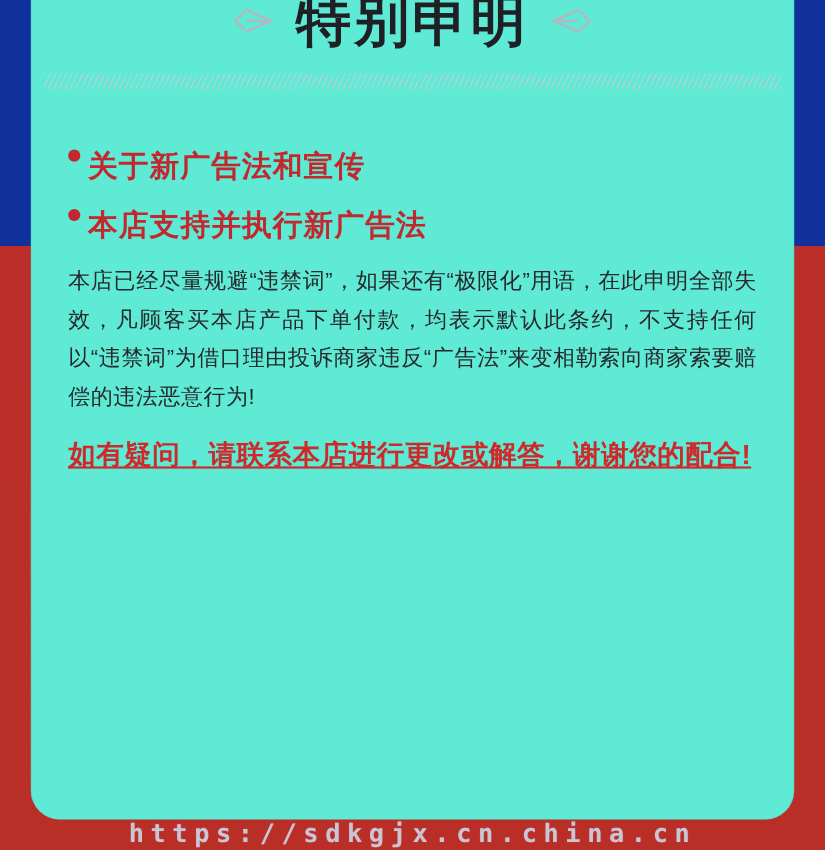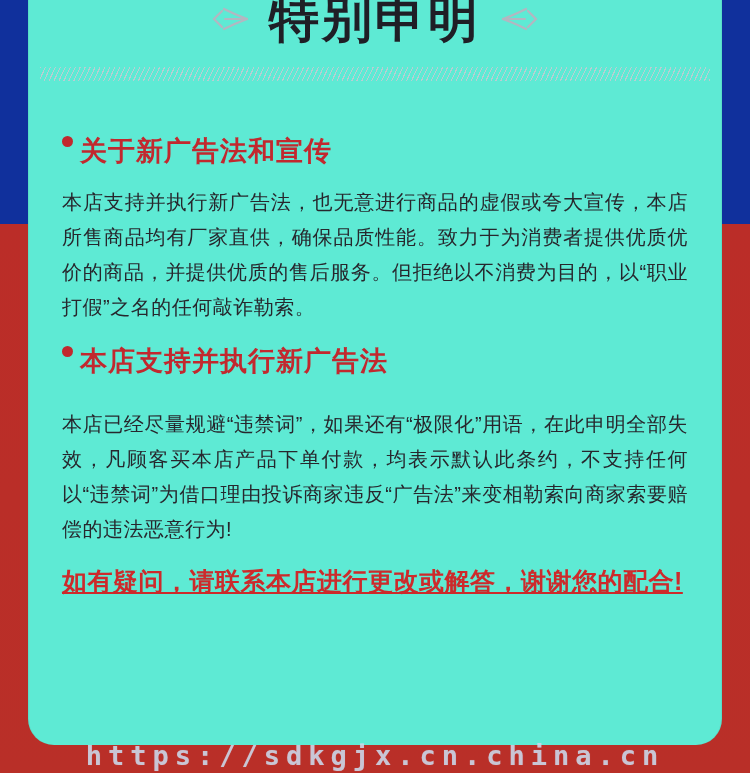--- a/index.html
+++ b/index.html
@@ -70,38 +70,38 @@
   }
   .body-para {
     margin-top: 16px;
     font-size: 20px;
     line-height: 35px;
     color: #27272d;
     text-align: justify;
     letter-spacing: 0.5px;
   }
   .body-para.p2 { margin-top: 14px; }
-  .body-para.p3 { margin-top: 28px; }
+  .body-para.p3 { margin-top: 16px; }
   .closing-note {
     margin-top: 18px;
     font-size: 25px;
     font-weight: 700;
     color: #cd2a2b;
     letter-spacing: 0.5px;
     white-space: nowrap;
     text-decoration: underline;
   }
   .watermark {
     position: absolute;
     left: 0; right: 0;
     bottom: 2px;
     z-index: 5;
     text-align: center;
     font-family: "DejaVu Sans Mono", monospace;
-    font-size: 27px;
+    font-size: 23px;
     font-weight: 700;
     letter-spacing: 6px;
     color: rgba(201, 215, 234, 0.85);
     text-shadow: 0 0 1px rgba(255,255,255,0.25);
     white-space: nowrap;
   }
 </style>
 </head>
 <body>
 
@@ -128,21 +128,20 @@
   </div>
 
   <div class="hatch-band"></div>
 
   <div class="content">
 
     <div class="heading-row first">
       <span class="bullet"></span>
       <span class="section-heading">关于新广告法和宣传</span>
     </div>
-    <p class="body-para p1">本店支持并执行新广告法，也无意进行商品的虚假或夸大宣传，本店所售商品均有厂家直供，确保品质性能。致力于为消费者提供优质优价的商品，并提供优质的售后服务。但拒绝以不消费为目的，以“职业打假”之名的任何敲诈勒索。</p>
 
     <div class="heading-row second">
       <span class="bullet"></span>
       <span class="section-heading">本店支持并执行新广告法</span>
     </div>
     <p class="body-para p3">本店已经尽量规避“违禁词”，如果还有“极限化”用语，在此申明全部失效，凡顾客买本店产品下单付款，均表示默认此条约，不支持任何以“违禁词”为借口理由投诉商家违反“广告法”来变相勒索向商家索要赔偿的违法恶意行为!</p>
 
     <p class="closing-note">如有疑问，请联系本店进行更改或解答，谢谢您的配合!</p>
 
   </div>

